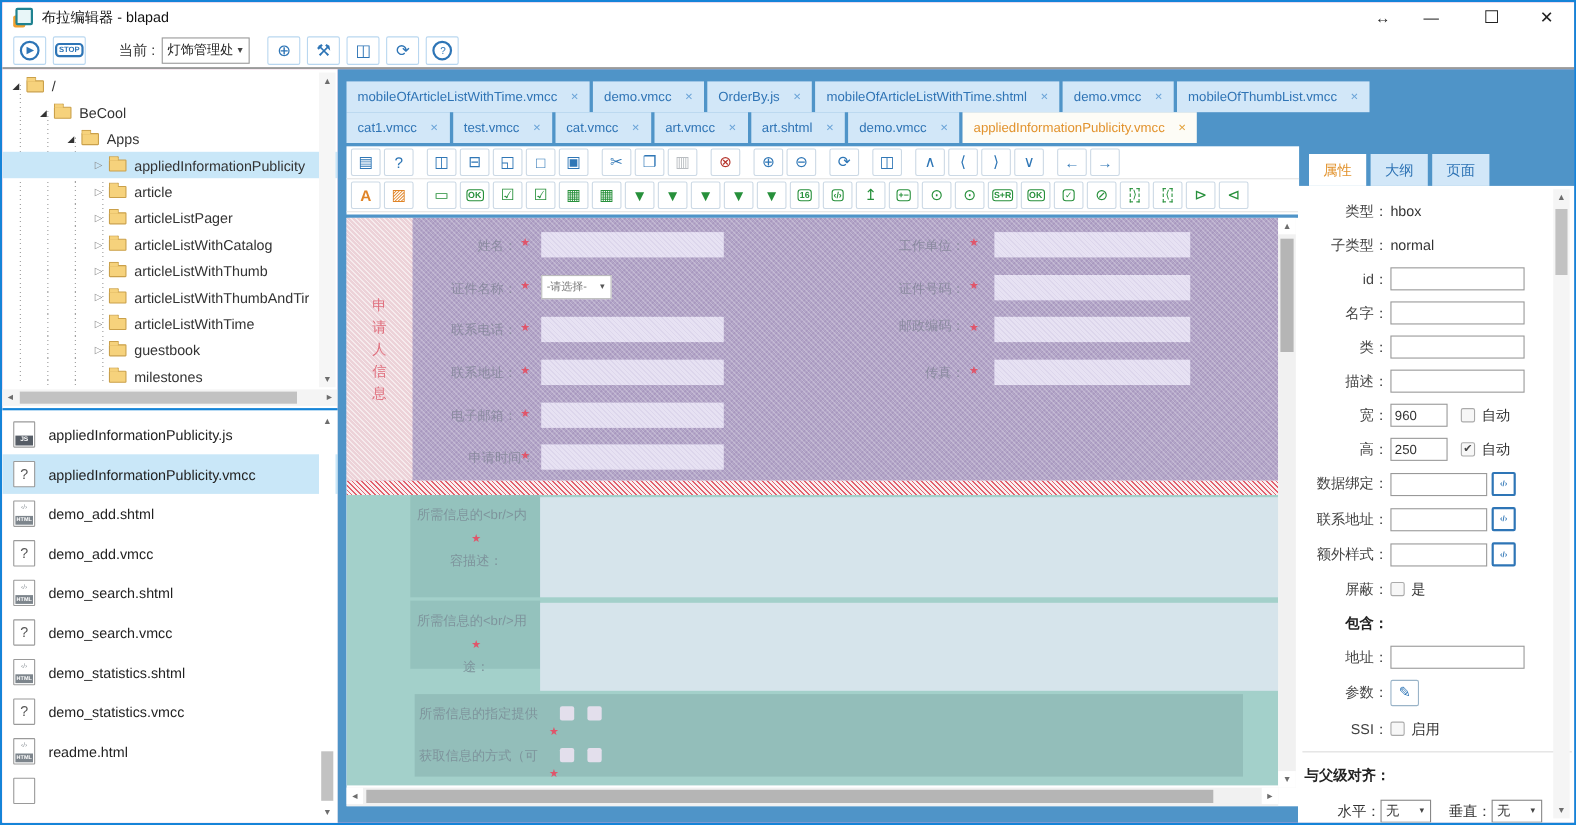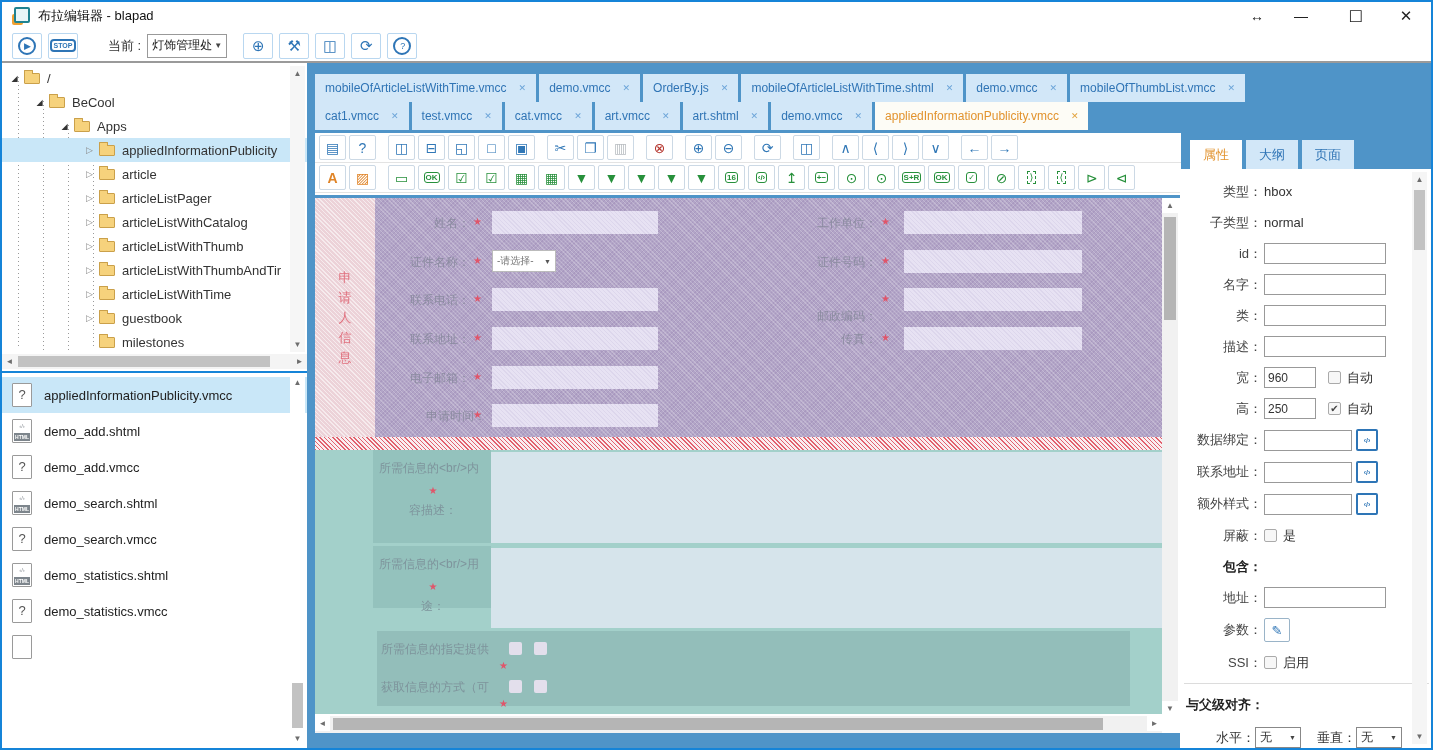--- a/index.html
+++ b/index.html
@@ -238,20 +238,26 @@
     <div class="vsb" style="left:288px;top:3px;height:286px;">
       <span class="sb-ar" style="top:0;">▲</span>
       <span class="sb-ar" style="bottom:0;">▼</span>
     </div>
     <div class="hsb tree-hscroll">
       <span class="sb-ar" style="left:0;">◄</span>
       <span class="sb-ar" style="right:0;">►</span>
       <span class="sb-th" style="left:16px;top:2px;width:252px;height:11px;"></span>
     </div>
     <div class="files" id="files">
+        <div class="file-row">
+          <span class="fi fi-js">
+            <i class="fjs">JS</i>
+          </span>
+          <span>appliedInformationPublicity.js</span>
+        </div>
         <div class="file-row sel">
           <span class="fi fi-vmcc">
             <i class="fq">?</i>
           </span>
           <span>appliedInformationPublicity.vmcc</span>
         </div>
         <div class="file-row">
           <span class="fi fi-html">
             <i class="fcode">‹/›</i>
             <i class="fhtml">HTML</i>
@@ -282,20 +288,27 @@
             <i class="fcode">‹/›</i>
             <i class="fhtml">HTML</i>
           </span>
           <span>demo_statistics.shtml</span>
         </div>
         <div class="file-row">
           <span class="fi fi-vmcc">
             <i class="fq">?</i>
           </span>
           <span>demo_statistics.vmcc</span>
+        </div>
+        <div class="file-row">
+          <span class="fi fi-html">
+            <i class="fcode">‹/›</i>
+            <i class="fhtml">HTML</i>
+          </span>
+          <span>readme.html</span>
         </div>
         <div class="file-row">
           <span class="fi fi-img"></span>
           <span></span>
         </div>
       </div>
     <div class="vsb" style="left:288px;top:312px;bottom:2px;background:#fff;">
       <span class="sb-ar" style="top:0;">▲</span>
       <span class="sb-ar" style="bottom:0;">▼</span>
       <span class="sb-th" style="left:2px;right:2px;bottom:18px;height:45px;"></span>
@@ -536,21 +549,21 @@
           <div class="finput" style="left: 177px; top: 168px; width: 166px;"></div>
           <div class="flabel" style="left: 16px; width: 155px; top: 210px;">申请时间：</div>
           <div class="fstar" style="left: 158px; top: 211px;">★</div>
           <div class="finput" style="left: 177px; top: 206px; width: 166px;"></div>
           <div class="flabel" style="left: 422px; width: 140px; top: 17px;">工作单位：</div>
           <div class="fstar" style="left: 566px; top: 18px;">★</div>
           <div class="finput" style="left: 589px; top: 13px; width: 178px;"></div>
           <div class="flabel" style="left: 422px; width: 140px; top: 56px;">证件号码：</div>
           <div class="fstar" style="left: 566px; top: 57px;">★</div>
           <div class="finput" style="left: 589px; top: 52px; width: 178px;"></div>
-          <div class="flabel" style="left: 422px; width: 140px; top: 110px;">邮政编码：</div>
+          <div class="flabel" style="left: 422px; width: 140px; top: 90px;">邮政编码：</div>
           <div class="fstar" style="left: 566px; top: 95px;">★</div>
           <div class="finput" style="left: 589px; top: 90px; width: 178px;"></div>
           <div class="flabel" style="left: 422px; width: 140px; top: 133px;">传真：</div>
           <div class="fstar" style="left: 566px; top: 134px;">★</div>
           <div class="finput" style="left: 589px; top: 129px; width: 178px;"></div>
         </div>
       <div class="divider"></div>
       <div class="sec2" id="sec2">
         <div class="panelC" id="panelC">
             <div class="clabel" style="top: 10px;">所需信息的指定提供</div>

